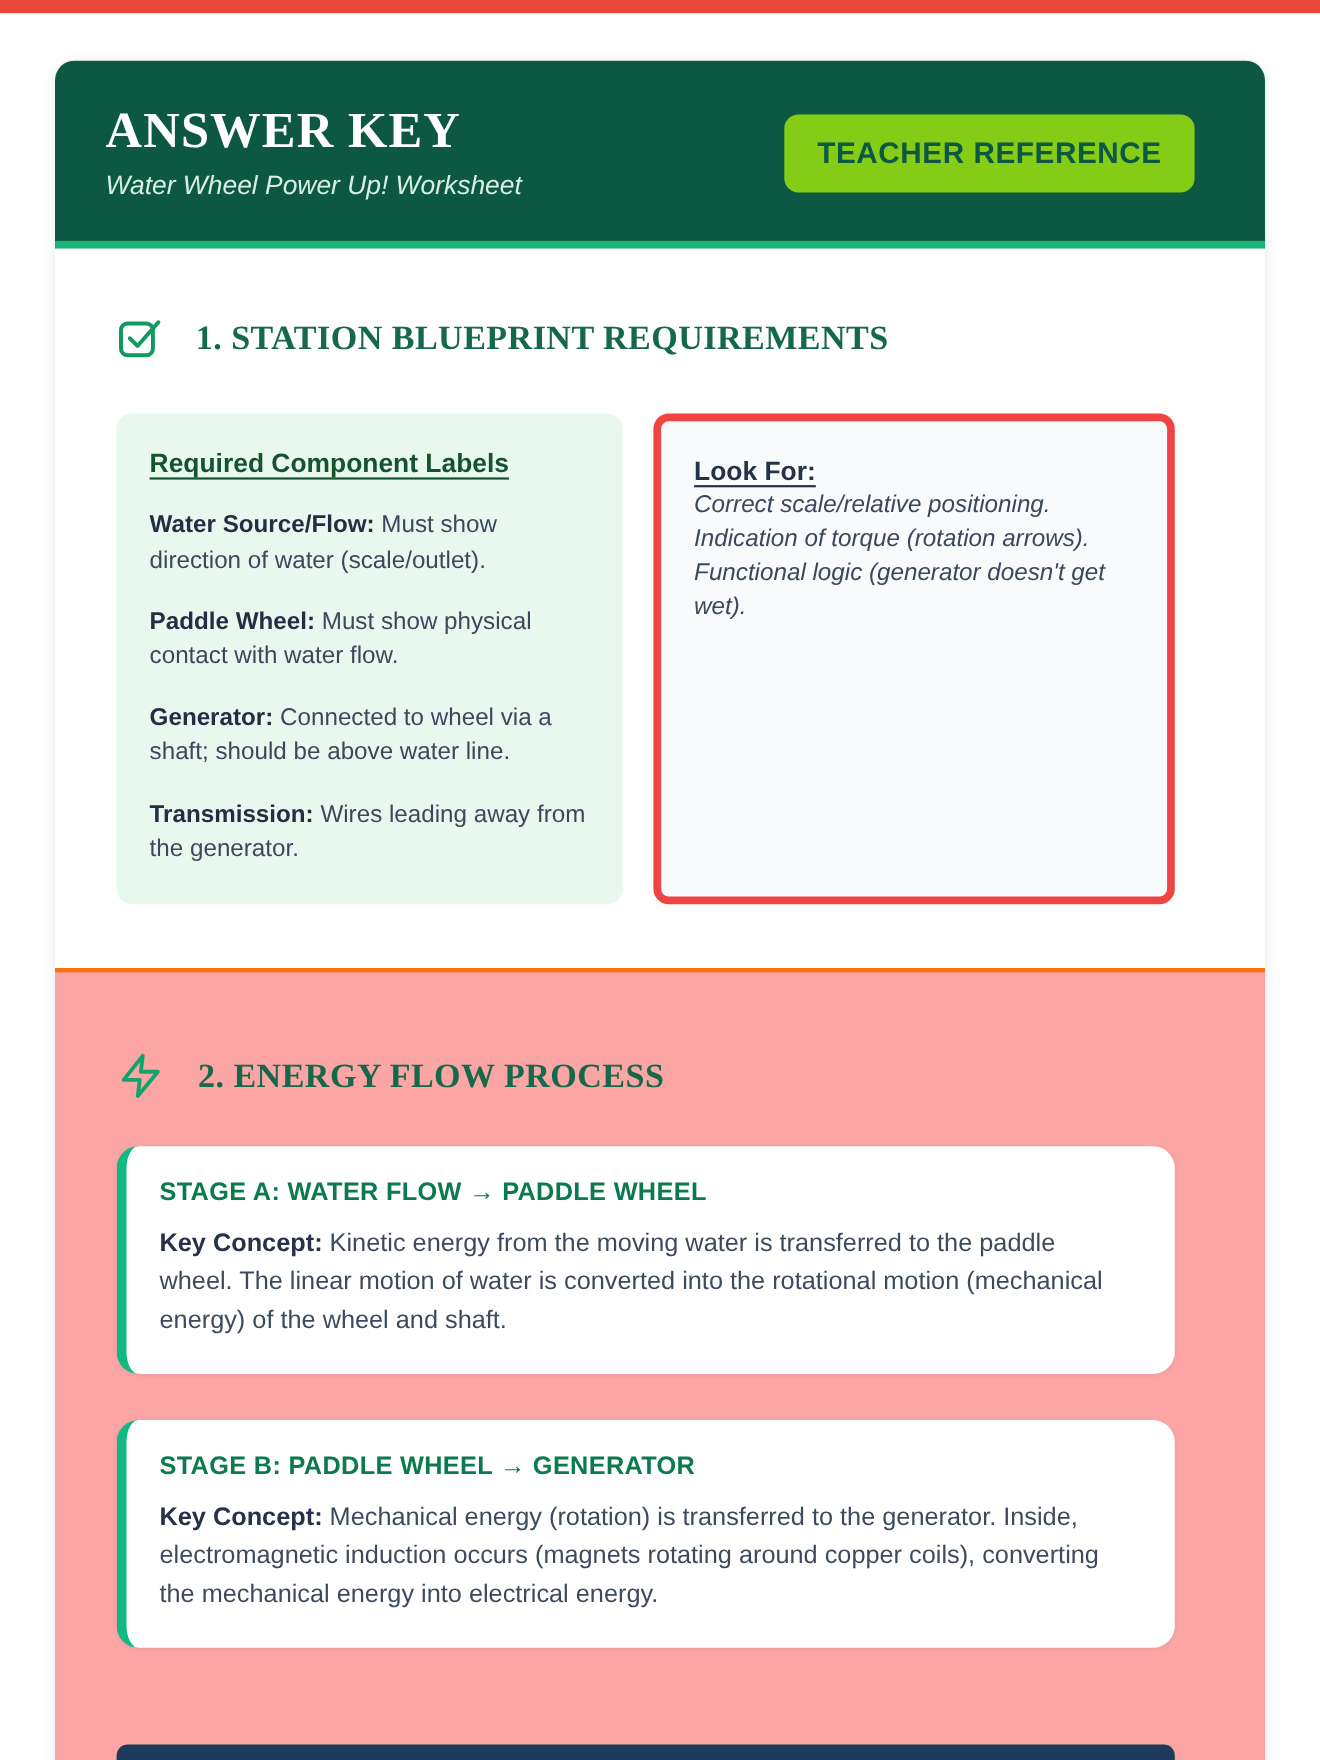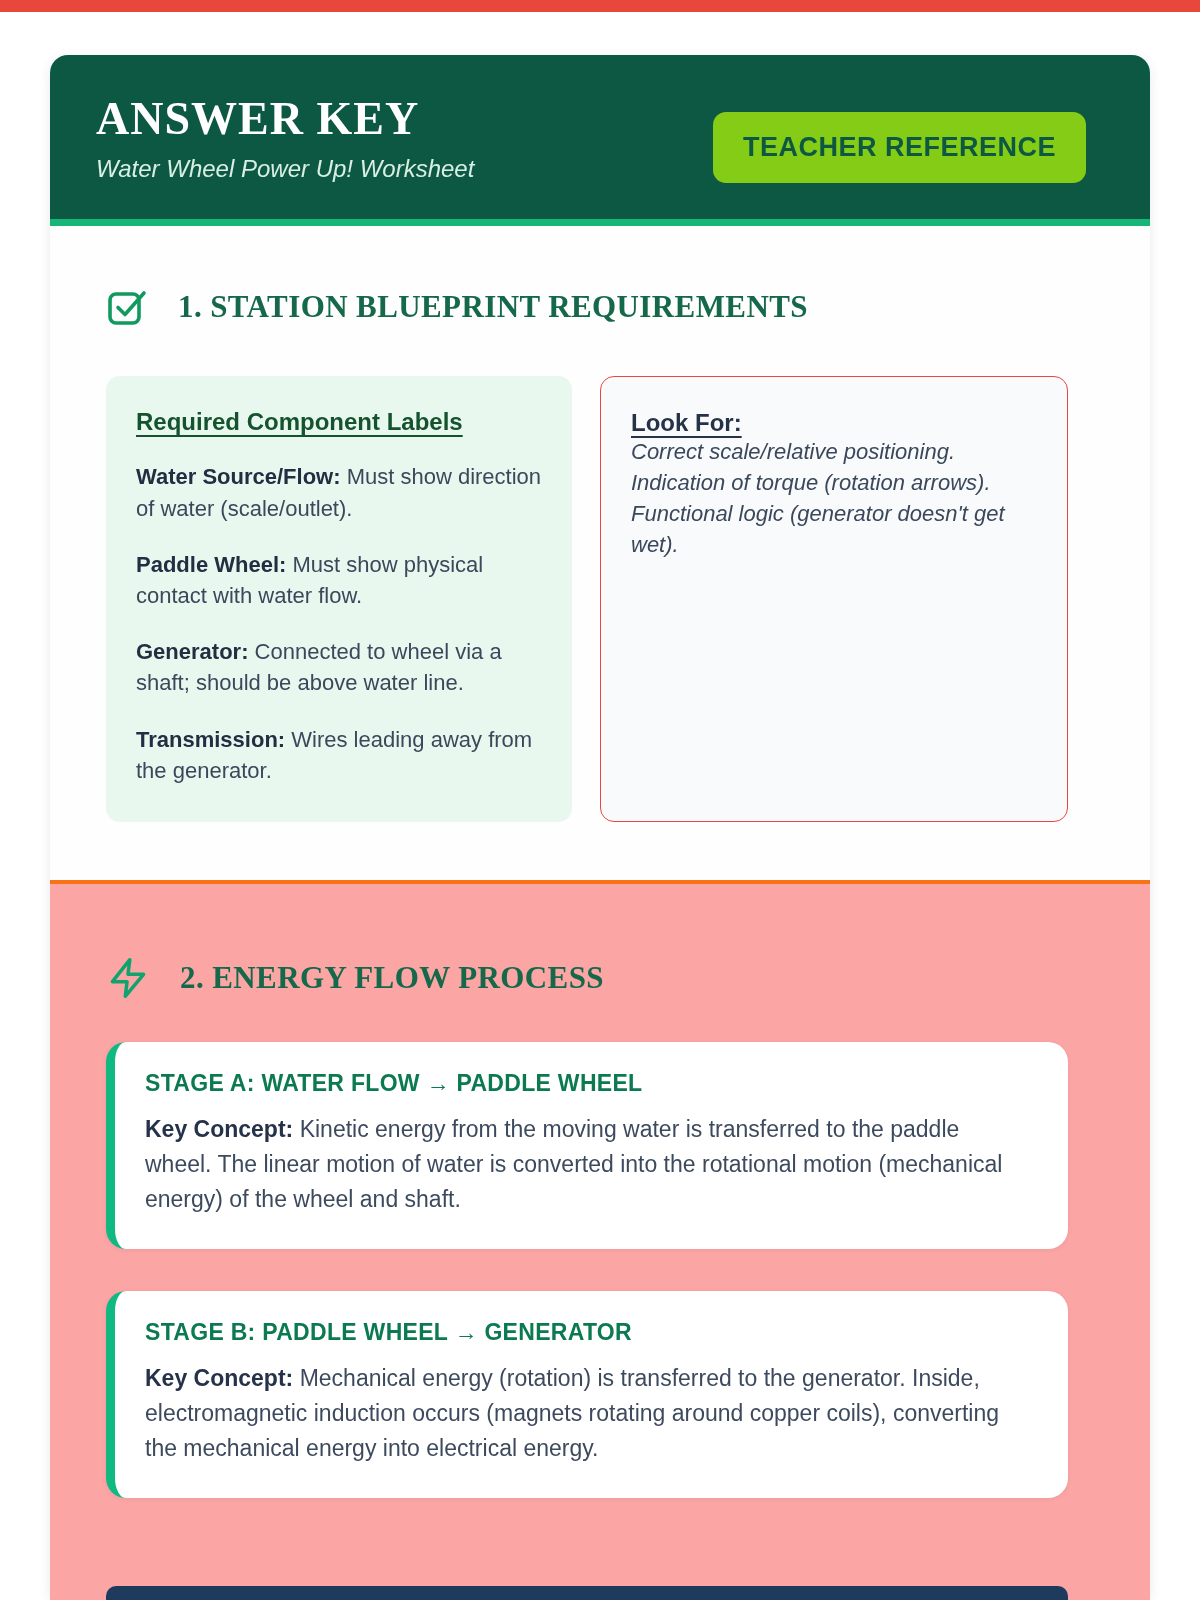--- a/index.html
+++ b/index.html
@@ -33,21 +33,21 @@
     background: #fdfefd;
   }
 
   
   .header {
     background: #0d5843;
     border-bottom: 7px solid #17b578;
     padding: 40px 64px 36px 46px;
     display: flex;
     justify-content: space-between;
-    align-items: flex-end;
+    align-items: center;
     flex: 0 0 auto;
   }
   .title {
     font-family: "Liberation Serif", "DejaVu Serif", serif;
     font-size: 46px;
     font-weight: bold;
     color: #ffffff;
     letter-spacing: 1px;
     line-height: 1.05;
   }
@@ -96,21 +96,21 @@
     align-items: flex-start;
   }
   .card {
     flex: 1 1 0;
     border-radius: 14px;
     padding: 32px 30px 36px 30px;
   }
   .card-left  { background: #e9f8ef; }
   .card-right {
     background: #f8fafc;
-    border: 1px solid #ef4444;
+    border: 7px solid #ef4444;
     align-self: stretch;
   }
   .card-heading {
     font-size: 24px;
     font-weight: bold;
     text-decoration: underline;
     text-underline-offset: 5px;
     text-decoration-thickness: 2px;
   }
   .card-left  .card-heading { color: #14532d; }

